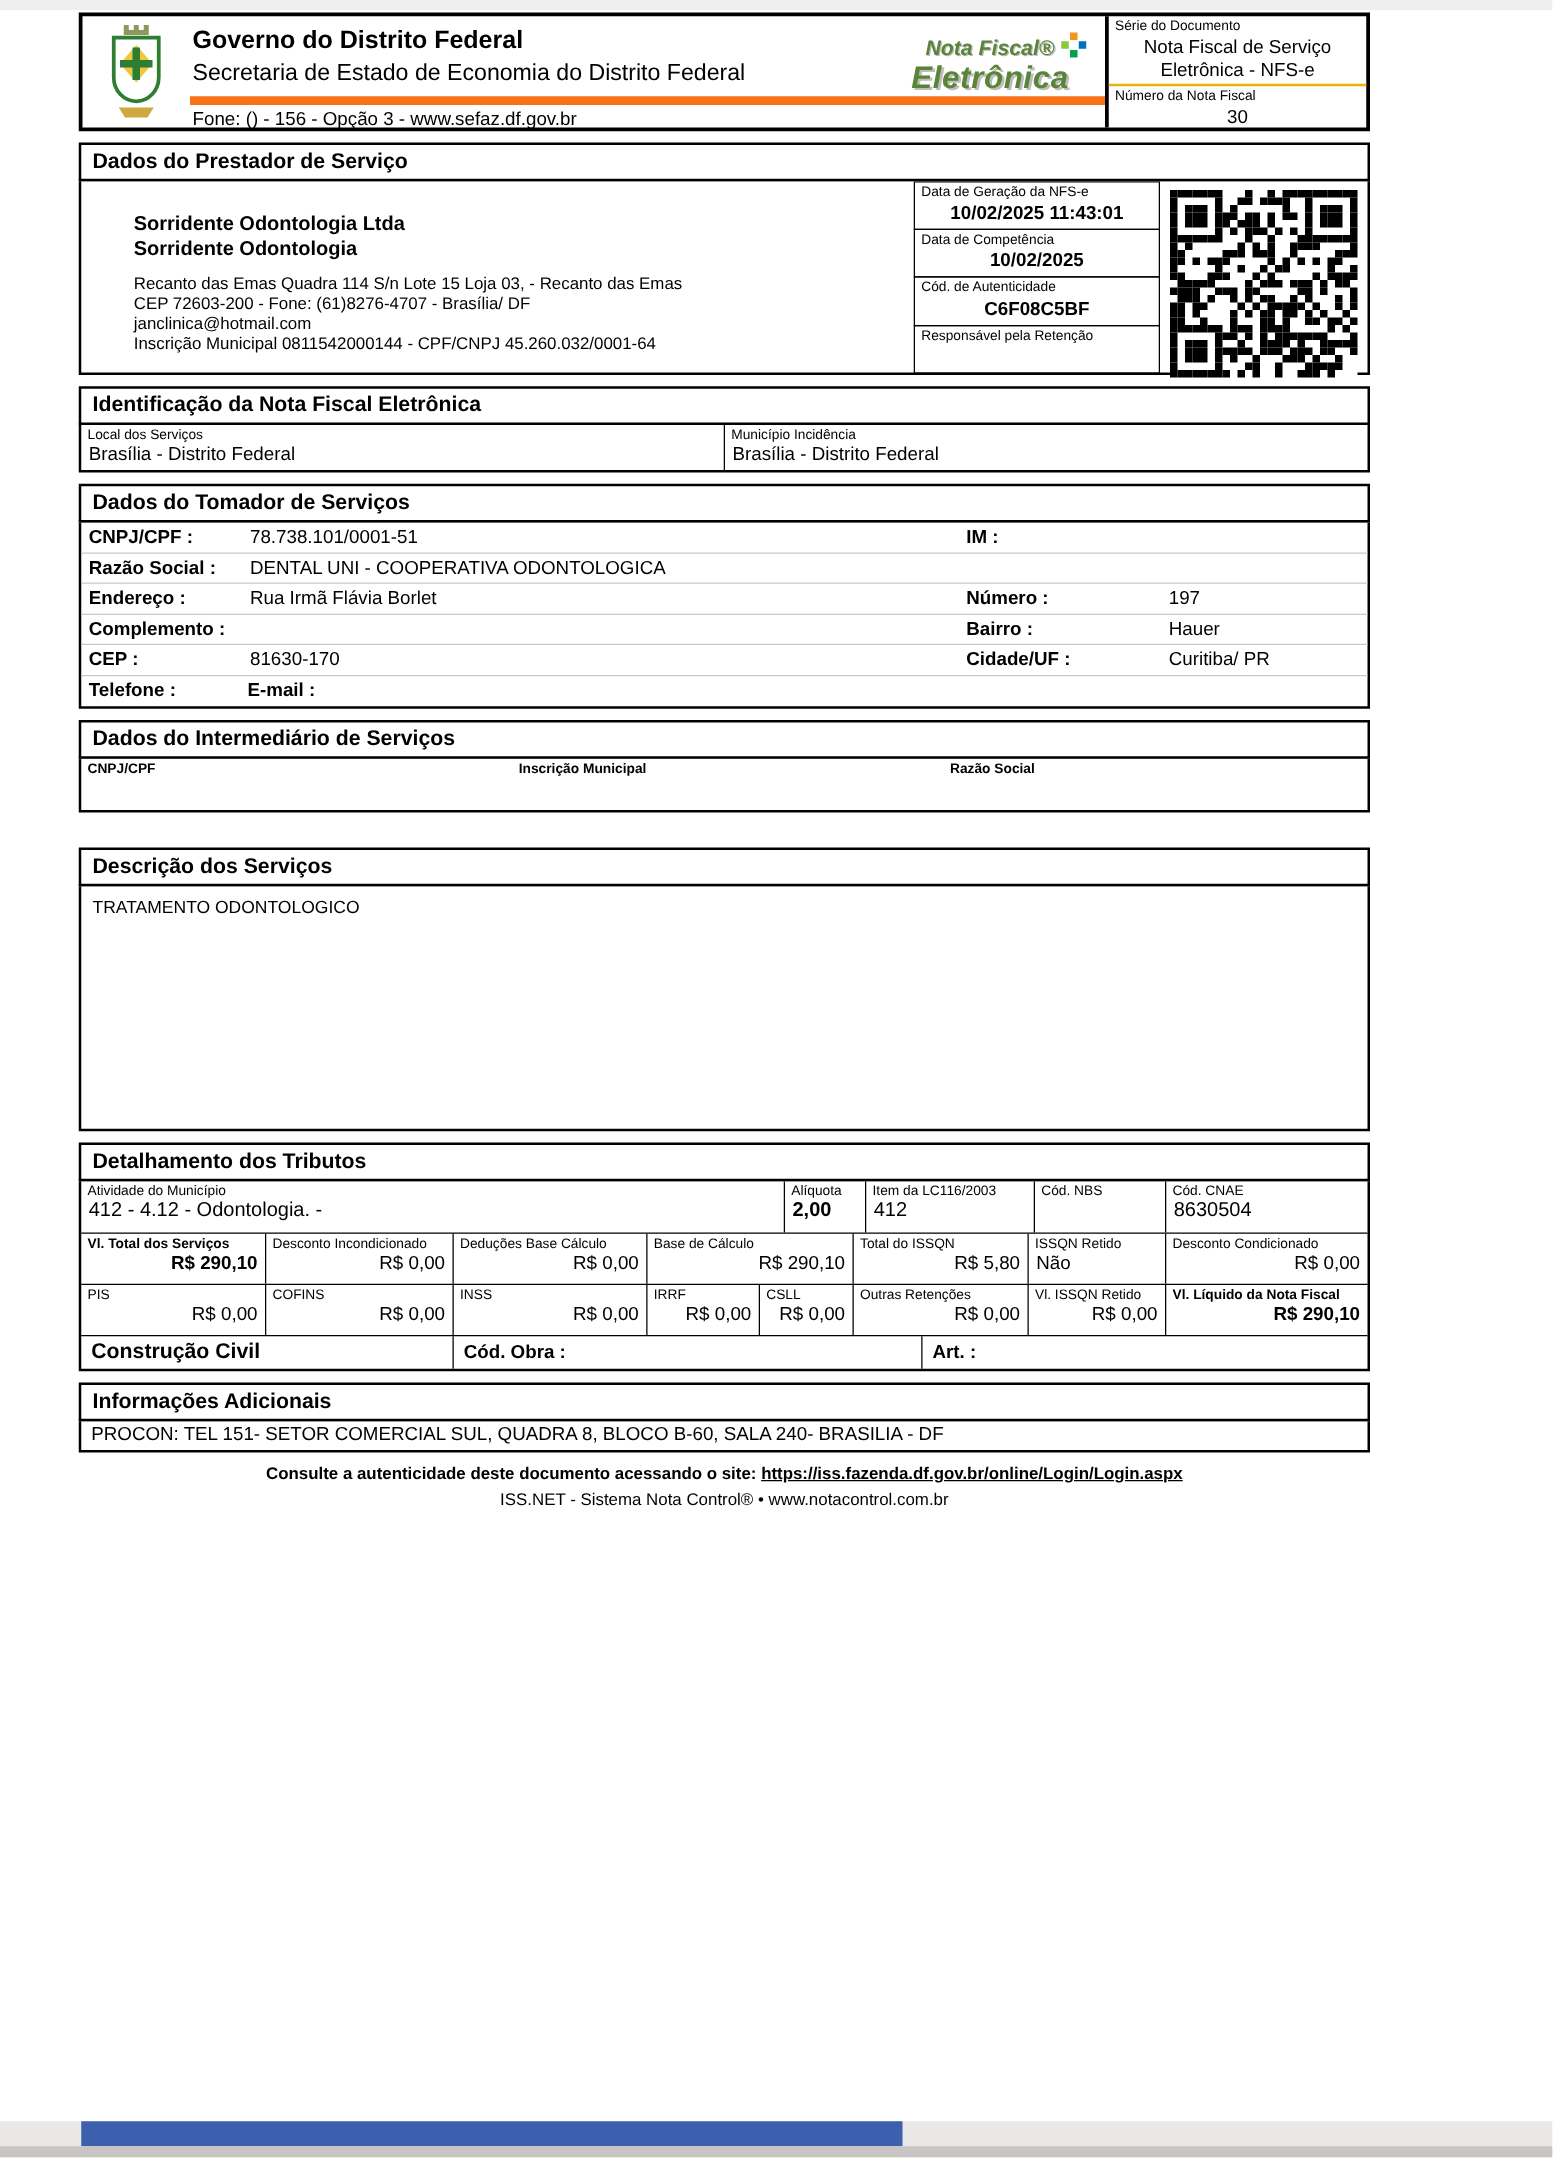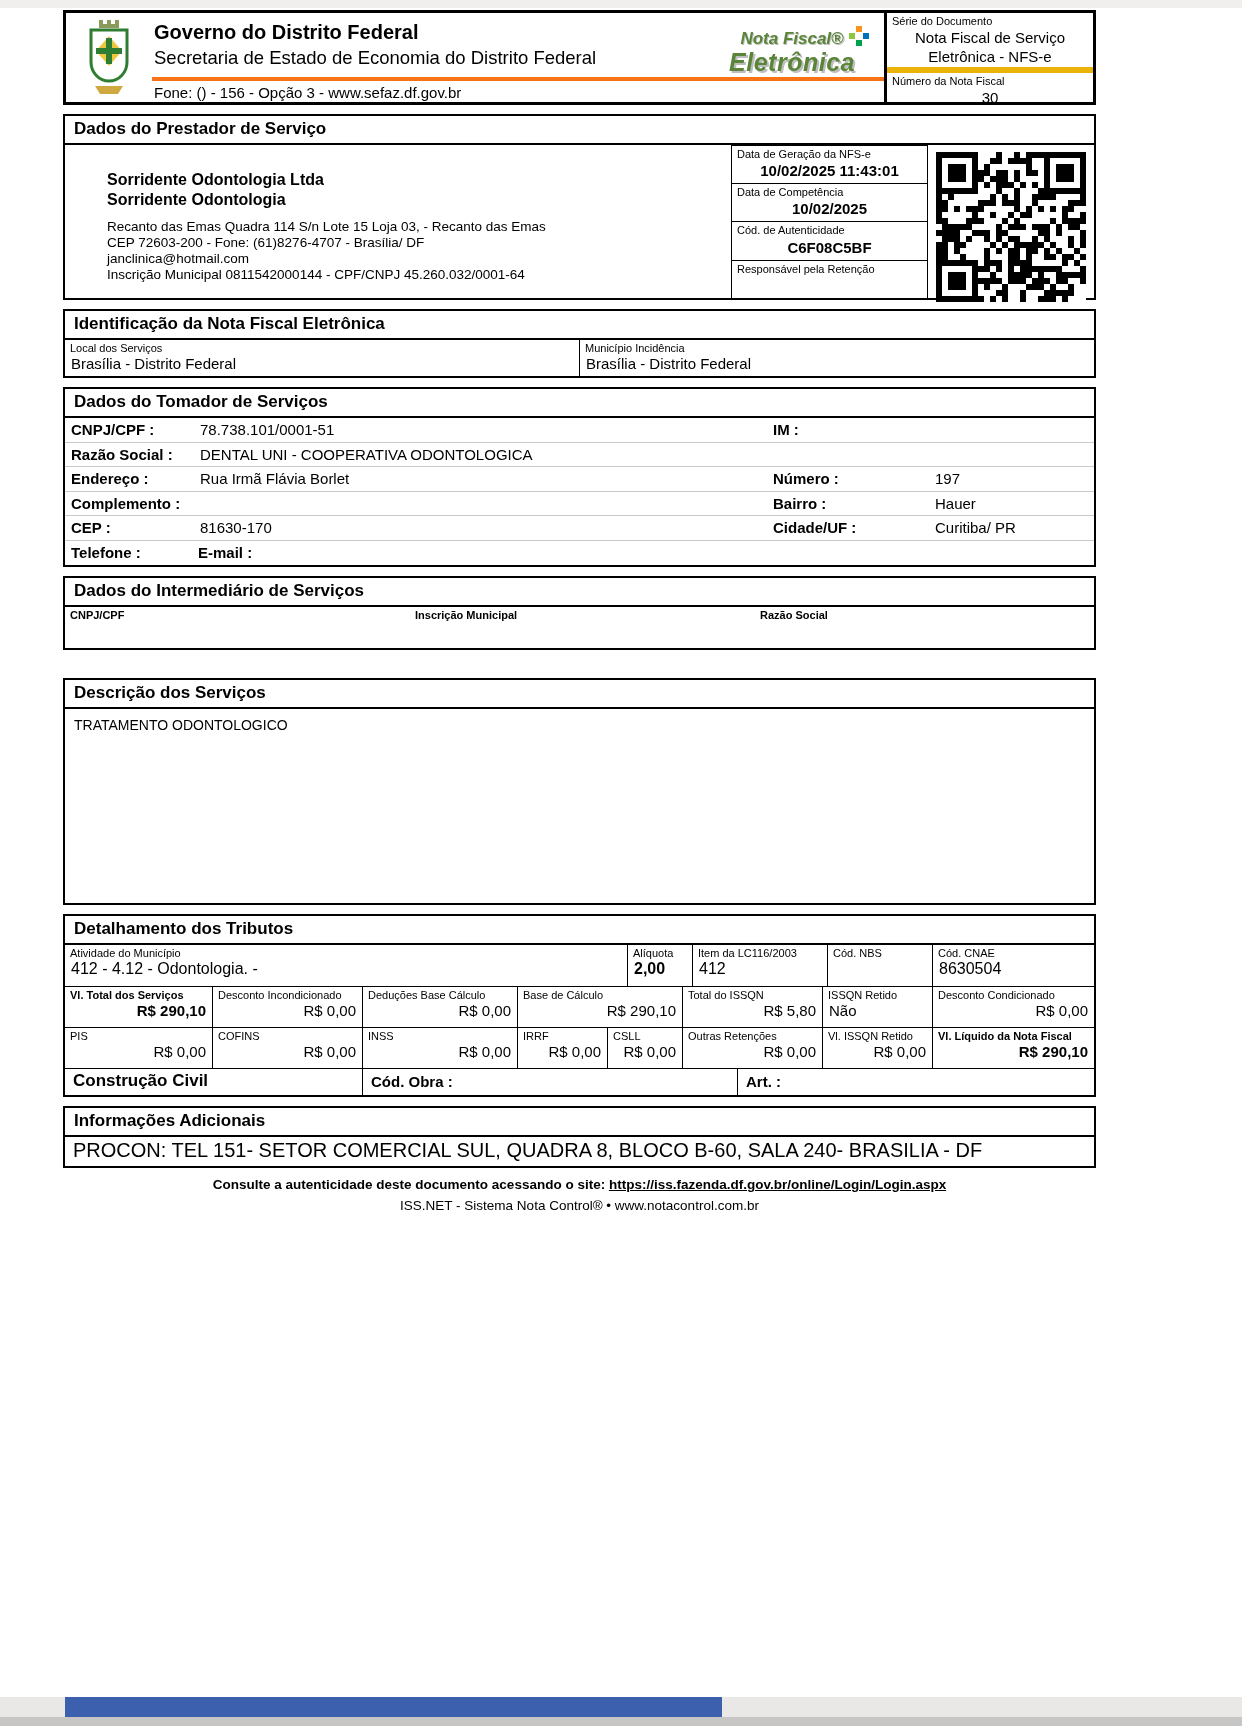--- a/index.html
+++ b/index.html
@@ -8,31 +8,31 @@
   .strip-top { position:absolute; top:0; left:0; right:0; height:8px; background:#f0efed; }
   .content { position:absolute; left:63px; top:10px; width:1033px; }
 
   
   .hdr-box { display:flex; border:3px solid #000; height:95px; position:relative; background:#fff; }
   .hdr-logo { width:86px; display:flex; align-items:center; justify-content:center; }
   .hdr-mid { flex:1; display:flex; flex-direction:column; position:relative; }
   .gov-titles { padding:8px 0 0 2px; flex:1; }
   .gov-title { font-size:20px; font-weight:bold; }
   .gov-subtitle { font-size:18.5px; margin-top:3px; }
-  .gov-phone { border-top:4px solid #f97316; font-size:15px; padding:3px 0 0 2px; height:25px; }
+  .gov-phone { border-top:7px solid #f97316; font-size:15px; padding:3px 0 0 2px; height:25px; }
   .nfe-logo { position:absolute; right:16px; top:17px; width:152px; text-align:center; font-style:italic; font-weight:bold; color:#5a8539; line-height:1; }
   .nfe-line1 { font-size:17px; text-shadow:1px 1px 0 #bdbdbd; }
   .nfe-line2 { font-size:25px; margin-top:3px; letter-spacing:0.5px; text-shadow:2px 2px 0 #bdbdbd; }
   .nfe-sq { position:absolute; width:6px; height:6px; }
   .sq1 { background:#f7941d; right:6px;  top:-4px; }
   .sq2 { background:#0072bc; right:-1px; top:3px; }
   .sq3 { background:#8dc63f; right:13px; top:3px; }
   .sq4 { background:#00a14b; right:6px;  top:10px; }
   .serie-box { width:209px; border-left:3px solid #000; display:flex; flex-direction:column; }
-  .serie-top { height:60px; border-bottom:6px solid #eab308; }
+  .serie-top { height:60px; border-bottom:2px solid #eab308; }
   .lbl { font-size:11px; padding:2px 5px 0 5px; line-height:1.2; }
   .lbl.bold { font-weight:bold; }
   .serie-val { font-size:15px; text-align:center; padding:1px 13px 0 13px; line-height:1.25; }
   .num-val { font-size:15px; text-align:center; margin-top:1px; }
 
   
   .section-title { border:2px solid #000; font-weight:bold; font-size:17px; padding:3px 9px 4px 9px; margin-top:9px; position:relative; z-index:2; background:#fff; }
   .section-title.mt-lg { margin-top:28px; }
   .section-body { border:2px solid #000; margin-top:-2px; position:relative; z-index:1; background:#fff; }
 
@@ -74,21 +74,21 @@
 
   
   .rowA { grid-template-columns:562px 65px 135px 105px 1fr; }
   .rowB { grid-template-columns:147px 150px 155px 165px 140px 110px 1fr; }
   .rowC { grid-template-columns:147px 150px 155px 90px 75px 140px 110px 1fr; }
   .rowD { grid-template-columns:297px 375px 1fr; }
   .cc-title { font-size:17px; font-weight:bold; padding:2px 8px 4px 8px; }
   .cc-lbl { font-size:15px; font-weight:bold; padding:4px 8px; }
 
   
-  .info-body { padding:2px 8px 4px 8px; font-size:20px; }
+  .info-body { padding:2px 8px 4px 8px; font-size:15px; }
   .consult { text-align:center; font-size:13.5px; font-weight:bold; margin-top:9px; }
   .consult a { color:#000; }
   .issnet { text-align:center; font-size:13.5px; margin-top:6px; }
 
   
   .bottom-strip { position:absolute; left:0; right:0; bottom:0; height:29px; background:#e9e8e6; }
   .bottom-edge { position:absolute; left:0; right:0; bottom:0; height:9px; background:#c7c6c4; }
   .blue-bar { position:absolute; left:65px; top:0; width:657px; height:20px; background:#3c60ae; }
 </style>
 </head>

